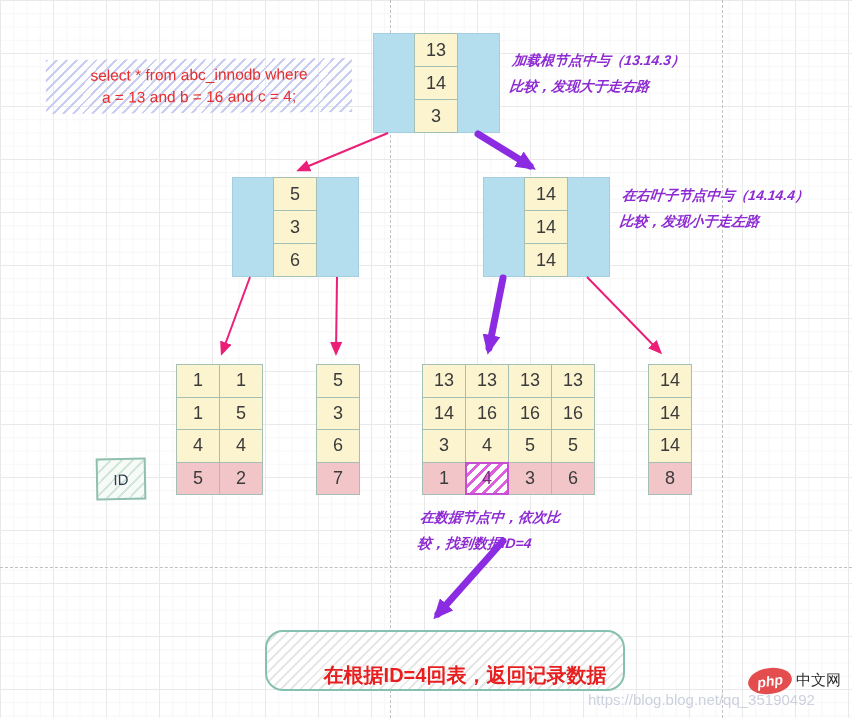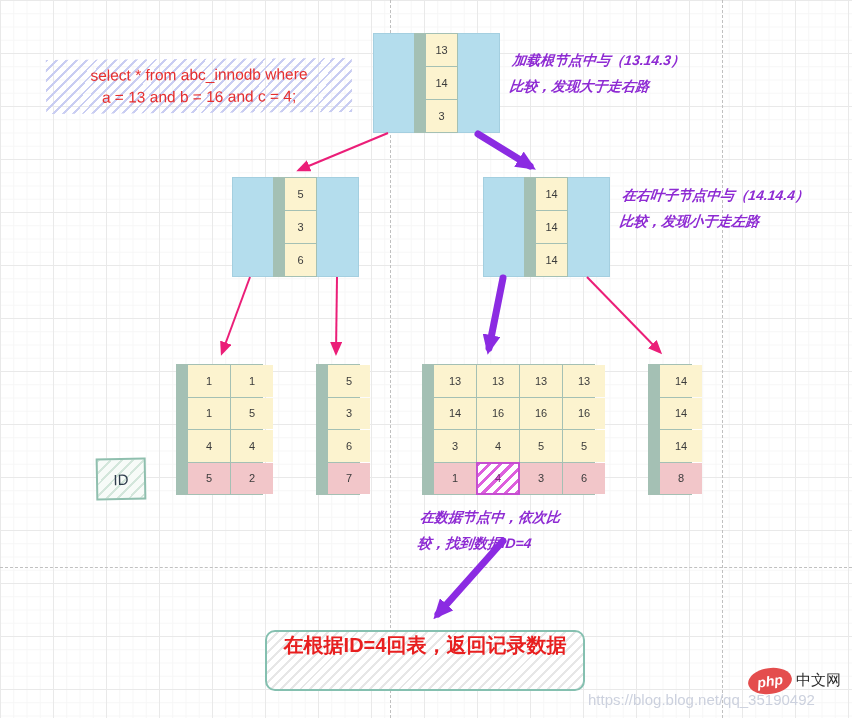--- a/index.html
+++ b/index.html
@@ -22,21 +22,21 @@
     background:repeating-linear-gradient(135deg,#c9cdf2 0 2px, rgba(255,255,255,0) 2px 7px);
     display:flex;flex-direction:column;justify-content:center;align-items:center;
     color:#e62e2e;font-size:15.5px;line-height:22px;transform:rotate(-0.4deg);
   }
 
   
   .bnode{position:absolute;width:125px;height:98px;background:#b4dded;border:1px solid #a4cfe0;z-index:2;}
   .bnode .ncol{position:absolute;left:40px;top:-1px;width:42px;height:98px;
     display:grid;grid-template-rows:repeat(3,1fr);gap:1px;background:#a4c0b4;border:1px solid #a4c0b4;}
   .cell{background:#fcf3cf;display:flex;align-items:center;justify-content:center;
-    font-size:11px;color:#3b3b3b;margin-left:11px;}
+    font-size:18px;color:#3b3b3b;}
 
   
   .leaf{position:absolute;display:grid;gap:1px;background:#a4c0b4;border:1px solid #a4c0b4;z-index:2;}
   .leaf .cell{width:42px;height:31.5px;}
   .cell.pink{background:#f2c6c9;}
   .cell.hl{
     background:#ffffff;
     background-image:repeating-linear-gradient(135deg,#dd5fdd 0 3px, rgba(255,255,255,0) 3px 8px);
     outline:2px solid #c44fd0;outline-offset:-1px;color:#7a2b7a;
   }
@@ -49,25 +49,25 @@
     display:flex;align-items:center;justify-content:center;font-size:15px;color:#2f3d4d;
     transform:rotate(-1deg);
   }
 
   
   .note{position:absolute;z-index:3;color:#8e2bd3;font-size:14px;font-weight:bold;
     font-style:italic;line-height:26px;transform:skewX(-6deg);white-space:nowrap;}
 
   
   .result-box{position:absolute;left:265px;top:630px;width:316px;height:57px;z-index:2;
-    border:2px solid #85c0b0;border-radius:10px;
+    border:2px solid #85c0b0;border-radius:18px;
     background:#ffffff;
     background-image:repeating-linear-gradient(135deg,#e7e7e7 0 2px, rgba(255,255,255,0) 2px 7px);
-    display:flex;align-items:flex-start;justify-content:center;
-    color:#e81f1f;font-size:20px;font-weight:bold;white-space:nowrap;}
+    display:flex;align-items:flex-end;justify-content:center;
+    color:#e81f1f;font-size:20px;font-weight:bold;white-space:nowrap;padding-left:40px;}
 
   
   #arrows{position:absolute;left:0;top:0;z-index:4;pointer-events:none;}
 
   
   .wm-url{position:absolute;left:588px;top:691px;z-index:5;color:#ccd1de;font-size:15px;white-space:nowrap;}
   .wm-name{position:absolute;left:642px;top:634px;z-index:6;color:#f28c8c;
     font-family:"DejaVu Serif",serif;font-size:56px;letter-spacing:7px;line-height:60px;white-space:nowrap;}
   .wm-php{position:absolute;left:748px;top:668px;width:44px;height:26px;z-index:7;
     background:#e44d4d;border-radius:50%;display:flex;align-items:center;justify-content:center;

